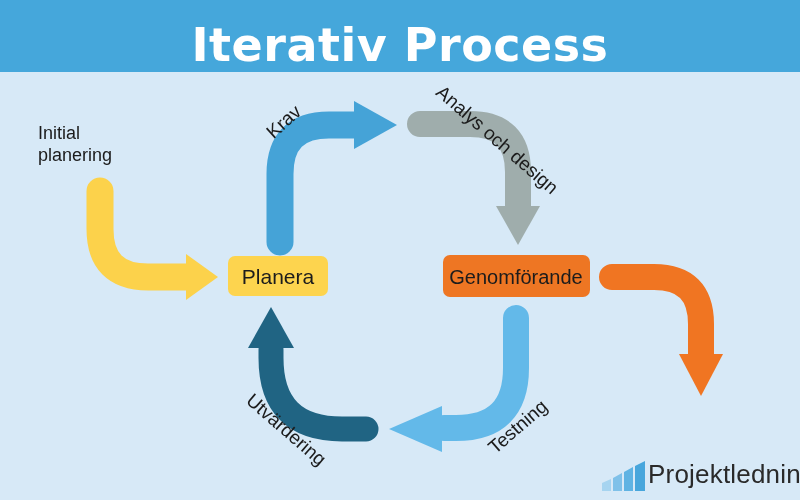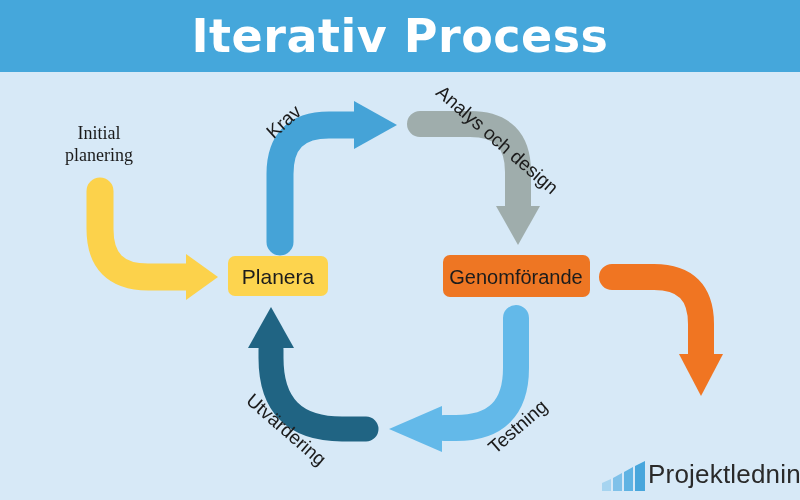--- a/index.html
+++ b/index.html
@@ -2,34 +2,34 @@
 <html><head>
 <meta charset="utf-8">
 <style>
   html,body{margin:0;padding:0;}
   .stage{
     position:relative;width:800px;height:500px;overflow:hidden;
     font-family:"Liberation Sans","DejaVu Sans",sans-serif;
   }
   .title-bar{
     position:absolute;left:0;top:0;width:800px;height:72px;
-    display:flex;align-items:center;justify-content:center;
+    display:flex;align-items:flex-end;justify-content:center;
   }
   .title-bar h1{
     margin:0;font-size:46px;font-weight:bold;letter-spacing:.5px;
     font-family:"DejaVu Sans","Liberation Sans",sans-serif;
   }
   .diagram-svg{position:absolute;left:0;top:0;}
   .lbl{
     position:absolute;white-space:nowrap;font-size:19px;
     transform:translate(-50%,-50%);
   }
   .lbl-initial{
-    left:38px;top:122px;width:122px;text-align:center;
-    transform:none;font-size:18px;line-height:22px;font-family:Liberation Serif, serif;
+    left:38px;top:122px;width:122px;text-align:left;
+    transform:none;font-size:18px;line-height:22px;
   }
   .lbl-krav{left:284px;top:122px;transform:translate(-50%,-50%) rotate(-42deg);}
   .lbl-analys{left:497px;top:140px;transform:translate(-50%,-50%) rotate(41deg);}
   .lbl-testning{left:518px;top:427px;transform:translate(-50%,-50%) rotate(-41deg);}
   .lbl-utvardering{left:286px;top:430px;transform:translate(-50%,-50%) rotate(41deg);}
   .lbl-spridning{left:702px;top:421px;font-size:20px;}
   .node-label{position:absolute;white-space:nowrap;transform:translate(-50%,-50%);}
   .node-label-planera{left:278px;top:277px;font-size:21px;}
   .node-label-genomforande{left:516px;top:277px;font-size:20px;}
   .logo{position:absolute;left:648px;top:459px;}

